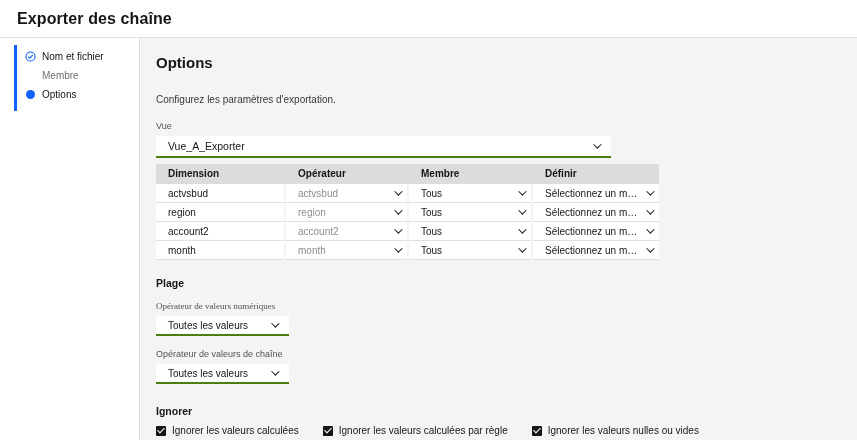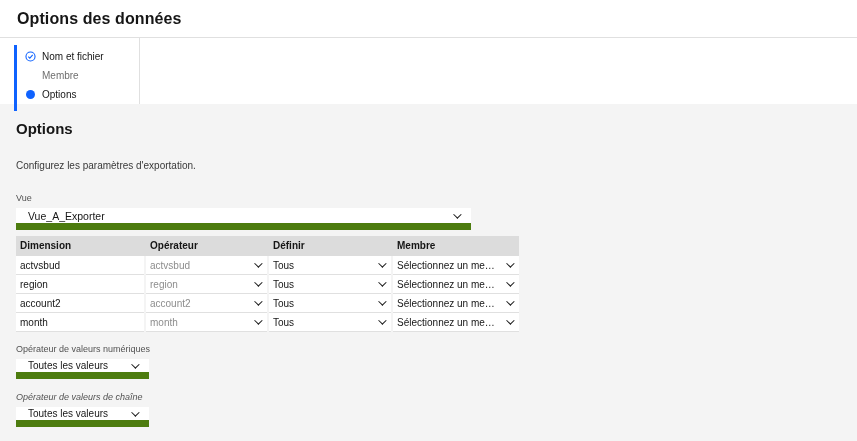--- a/index.html
+++ b/index.html
@@ -10,65 +10,65 @@
     -webkit-font-smoothing:antialiased;
   }
   
   .app-header {
     height:38px; background:#ffffff; border-bottom:1px solid #e0e0e0;
     display:flex; align-items:center; padding-left:17px;
   }
   .app-title { font-size:16px; font-weight:700; letter-spacing:.1px; }
 
   
-  .layout { display:flex; height:402px;flex-direction:column; }
+  .layout { display:flex; height:402px; }
   .sidebar {
     width:140px; background:#ffffff; border-right:1px solid #e0e0e0;
     position:relative; padding-top:9px; flex:none;
   }
   .accent-bar {
     position:absolute; left:14px; top:7px; width:3px; height:66px;
     background:#0f62fe;
   }
   .step { display:flex; align-items:center; height:19px; padding-left:25px; cursor:pointer; }
   .step .icon-slot { width:11px; height:11px; margin-right:6px; flex:none; display:flex; align-items:center; justify-content:center; }
   .step-label { font-size:10px; color:#161616; white-space:nowrap; }
   .step.sub { padding-left:42px; }
   .step.sub .step-label { color:#6f6f6f; }
   .dot { width:9px; height:9px; border-radius:50%; background:#0f62fe; }
 
   .main { flex:1; background:#f4f4f4; padding:16px 0 0 16px; }
 
   .options-heading { font-size:15px; font-weight:700; }
   .options-sub { font-size:10px; color:#393939; margin-top:23px; }
 
-  .field-label { font-size:9px; color:#525252; margin-top:22px; }
+  .field-label { font-size:9px; color:#525252; margin-top:16px; }
   .dropdown {
-    margin-top:5px; background:#ffffff; border-bottom:7px solid #4d7c0f;
+    margin-top:5px; background:#ffffff; border-bottom:2px solid #4d7c0f;
     height:22px; display:flex; align-items:center; justify-content:space-between;
     padding:0 12px; cursor:pointer;
   }
   .dropdown .dd-value { font-size:10.5px; color:#161616; }
   .dd-vue { width:455px; }
   .dd-small { width:133px; height:20px; }
   .chev {
     width:6px; height:6px; border-right:1.4px solid #161616; border-bottom:1.4px solid #161616;
     transform:rotate(45deg) translateY(-2px); flex:none; margin-left:8px;
   }
 
   .section-title { font-size:10.5px; font-weight:700; margin-top:17px; }
 
   
   .dim-table { width:503px; margin-top:6px; }
   .dt-row { display:grid; grid-template-columns:128px 121px 122px 126px; column-gap:2px; }
   .dt-head { background:#dcdcdc; height:20px; }
   .dt-head .dt-cell { font-weight:700; font-size:10px; background:transparent; border:none; }
   .dt-cell {
     height:19px; display:flex; align-items:center;
-    padding:0 7px 0 4px; font-size:10px; background:#ffffff;
+    padding:0 7px 0 12px; font-size:10px; background:#ffffff;
     border-bottom:1px solid #e0e0e0; white-space:nowrap; overflow:hidden;
   }
   .dt-cell.ctl { justify-content:space-between; cursor:pointer; }
   .dt-cell .cell-text { overflow:hidden; text-overflow:ellipsis; }
   .dt-cell.disabled { cursor:default; }
   .dt-cell.disabled .cell-text { color:#8d8d8d; }
 
   
   .checkbox-row { display:flex; align-items:center; gap:24px; margin-top:8px; }
   .cb-group { display:flex; align-items:center; gap:6px; cursor:pointer; }
@@ -79,21 +79,21 @@
   .cb-box::after {
     content:""; position:absolute; left:3px; top:0.5px; width:3px; height:6px;
     border:solid #ffffff; border-width:0 1.5px 1.5px 0; transform:rotate(45deg);
   }
   .cb-label { font-size:10px; color:#161616; white-space:nowrap; }
 </style>
 </head>
 <body>
 
 <header class="app-header">
-  <div class="app-title">Options des données</div>
+  <div class="app-title">Exporter des chaîne</div>
 </header>
 
 <div class="layout">
 
   <nav class="sidebar">
     <div class="accent-bar"></div>
 
     <div class="step">
       <span class="icon-slot">
         <svg width="11" height="11" viewBox="0 0 16 16">
@@ -125,22 +125,22 @@
     <div class="dropdown dd-vue">
       <span class="dd-value">Vue_A_Exporter</span>
       <span class="chev"></span>
     </div>
 
 
     <div class="dim-table">
       <div class="dt-row dt-head">
         <div class="dt-cell">Dimension</div>
         <div class="dt-cell">Opérateur</div>
+        <div class="dt-cell">Membre</div>
         <div class="dt-cell">Définir</div>
-        <div class="dt-cell">Membre</div>
       </div>
 
       <div class="dt-row">
         <div class="dt-cell">
             <span class="cell-text">actvsbud</span>
           </div>
         <div class="dt-cell ctl disabled">
             <span class="cell-text">actvsbud</span>
             <span class="chev"></span>
           </div>
@@ -202,34 +202,35 @@
             <span class="cell-text">Tous</span>
             <span class="chev"></span>
           </div>
         <div class="dt-cell ctl">
             <span class="cell-text">Sélectionnez un membre</span>
             <span class="chev"></span>
           </div>
       </div>
     </div>
 
-
-    <div class="field-label" style="margin-top:12px;">Opérateur de valeurs numériques</div>
+    <div class="section-title">Plage</div>
+
+    <div class="field-label" style="margin-top:12px;font-family:Liberation Serif, serif;">Opérateur de valeurs numériques</div>
     <div class="dropdown dd-small">
       <span class="dd-value" style="font-size:10px;">Toutes les valeurs</span>
       <span class="chev"></span>
     </div>
 
-    <div class="field-label" style="margin-top:13px;font-style:italic;">Opérateur de valeurs de chaîne</div>
+    <div class="field-label" style="margin-top:13px;">Opérateur de valeurs de chaîne</div>
     <div class="dropdown dd-small">
       <span class="dd-value" style="font-size:10px;">Toutes les valeurs</span>
       <span class="chev"></span>
     </div>
 
-    <div class="section-title" style="margin-top:21px;">Toutes</div>
+    <div class="section-title" style="margin-top:21px;">Ignorer</div>
 
     <div class="checkbox-row">
       <div class="cb-group">
         <span class="cb-box"></span>
         <span class="cb-label">Ignorer les valeurs calculées</span>
       </div>
       <div class="cb-group">
         <span class="cb-box"></span>
         <span class="cb-label">Ignorer les valeurs calculées par règle</span>
       </div>

